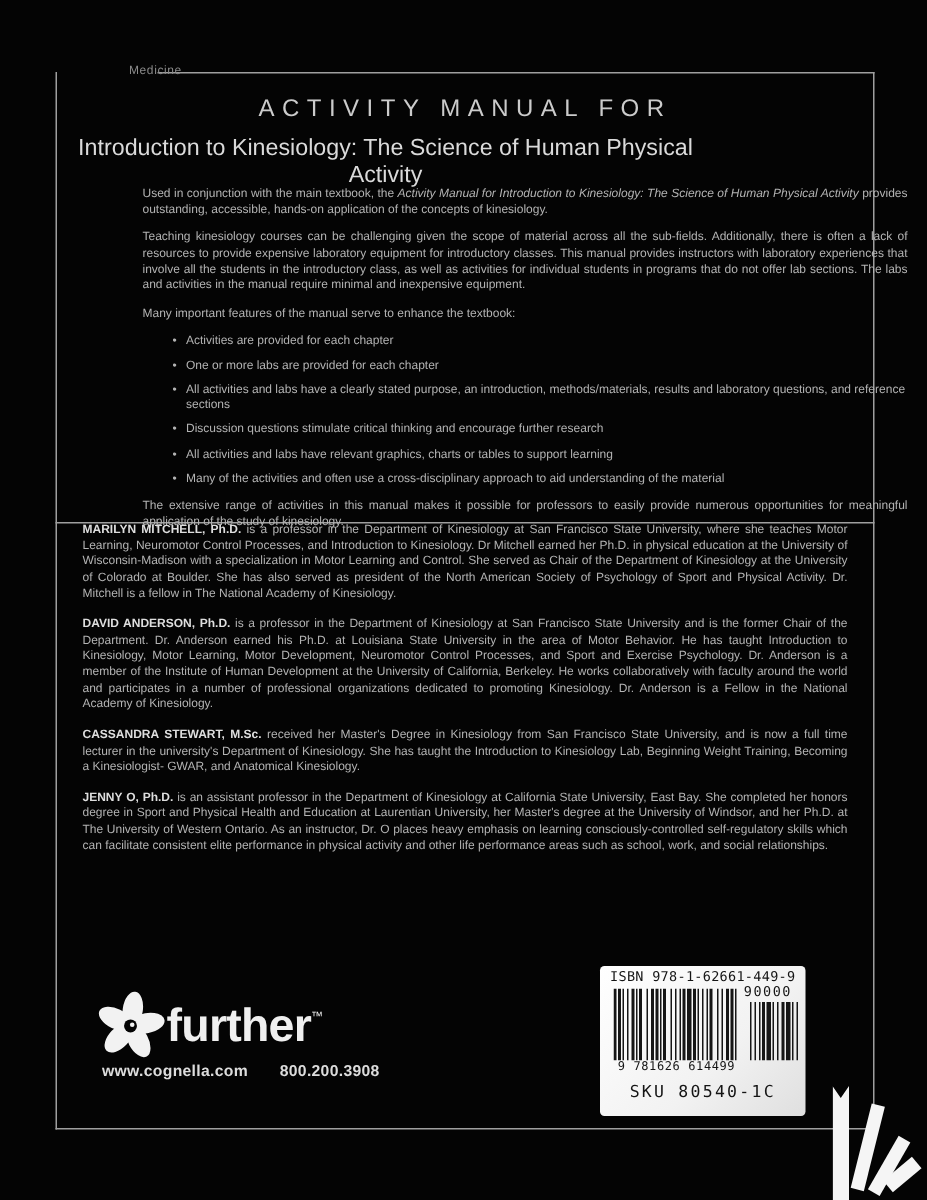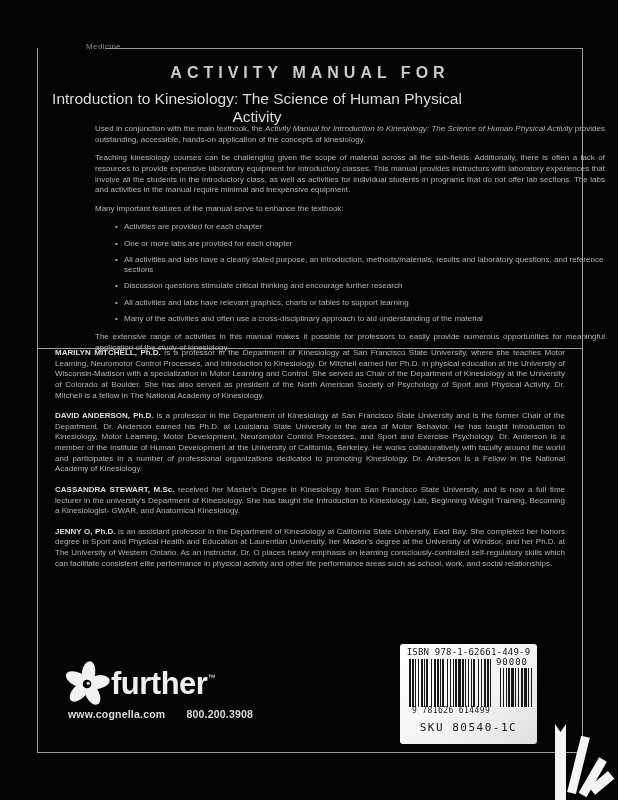--- a/index.html
+++ b/index.html
@@ -19,21 +19,21 @@
   .fr-bottom{left:37px;top:752px;width:546px;height:1px;}
   .divider{position:absolute;left:37px;top:348px;width:546px;height:1px;background:#9f9f9f;}
 
   .medicine{
     position:absolute;left:53px;top:42px;
     font-size:8px;color:#8a8a8a;letter-spacing:.4px;padding-left:33px;
   }
   
   .series-title{
     position:absolute;left:37px;top:64px;width:546px;
-    text-align:center;font-size:16px;font-weight:700;
+    text-align:center;font-size:16px;font-weight:400;
     letter-spacing:5px;color:#cbcbcb;
   }
   .book-title{
     position:absolute;left:37px;top:90px;width:440px;
     text-align:center;font-size:15.5px;font-weight:400;color:#dadada;
   }
   
   .desc{
     position:absolute;left:55px;top:124px;width:510px;
     font-size:8px;line-height:1.33;color:#b3b3b3;text-align:justify;margin-left:40px;

